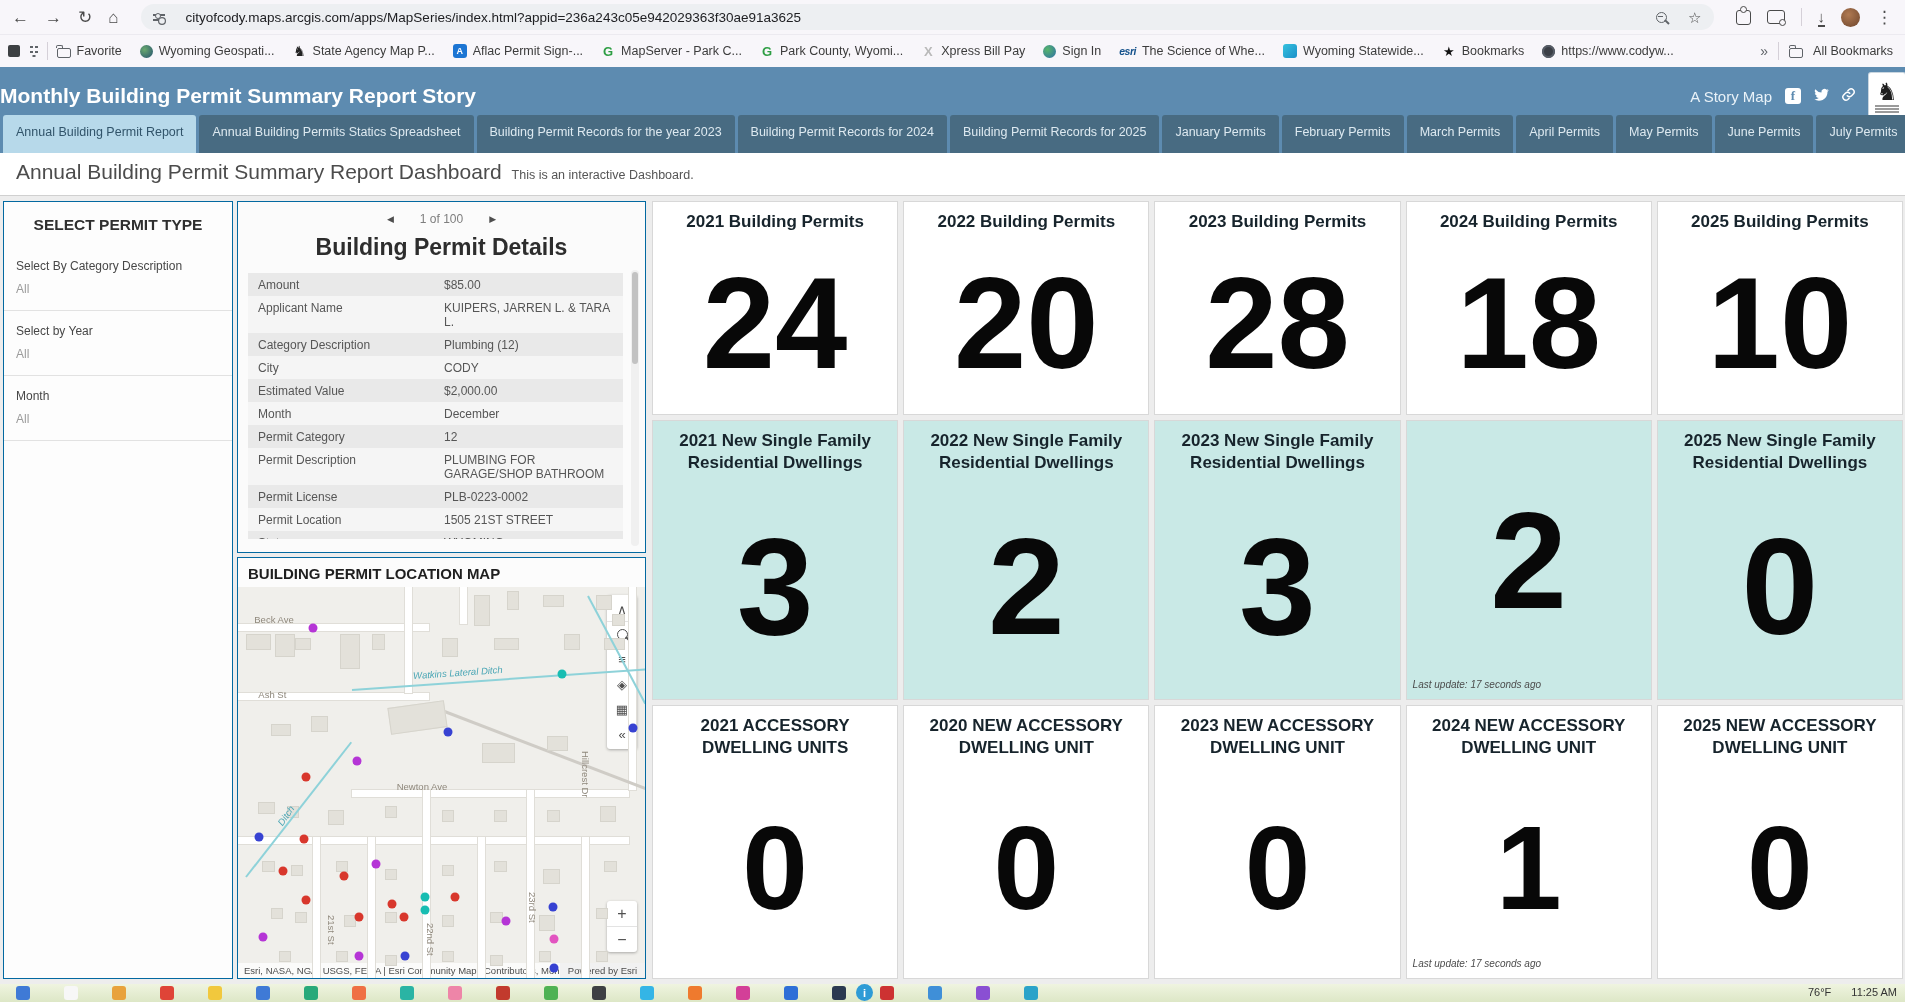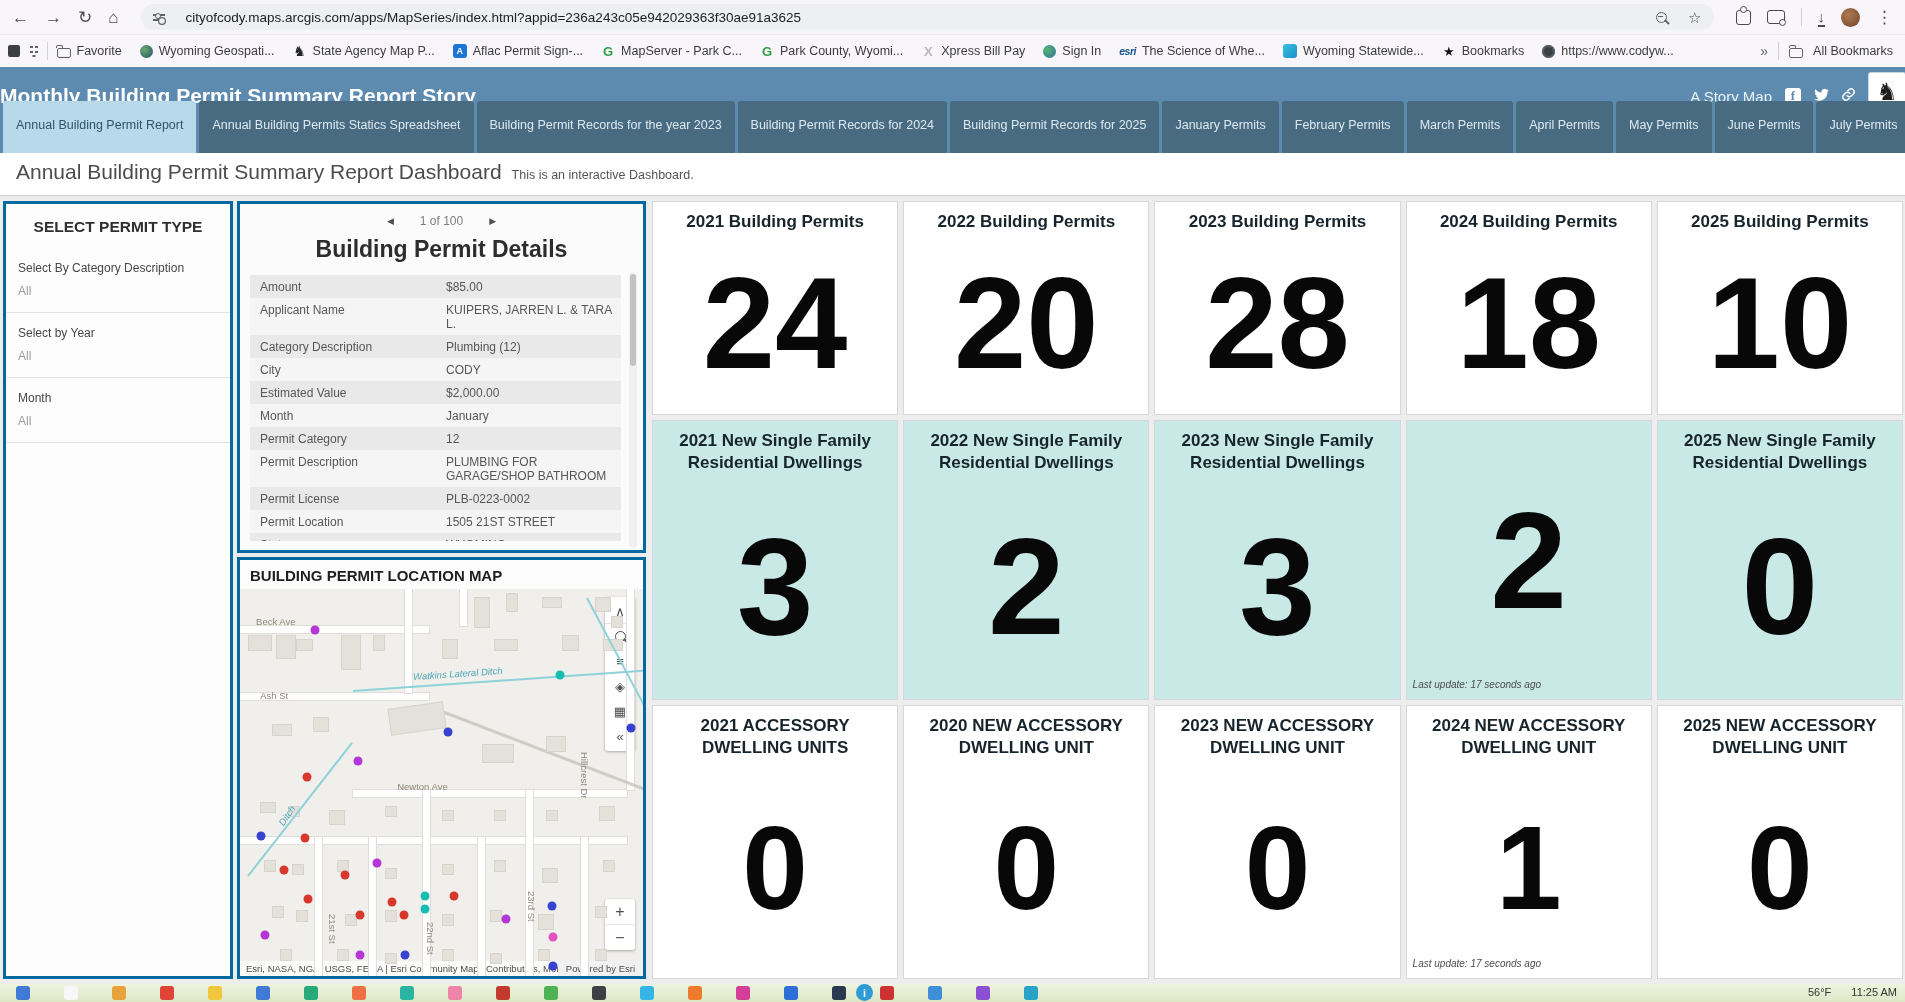--- a/index.html
+++ b/index.html
@@ -47,29 +47,29 @@
   #appheader{height:58px;background:#5d8bb0;display:flex;align-items:center;padding:0 0;box-sizing:border-box;}
   #app-title{flex:1;color:#fff;font-size:21px;font-weight:bold;}
   #storymap-label{color:#e9f2f8;font-size:15px;margin-right:13px;}
   .hdr-icons{display:flex;align-items:center;gap:12px;}
   .fb{width:16px;height:16px;background:#fff;border-radius:3px;color:#5d8bb0;font-weight:bold;font-family:"Liberation Serif",serif;display:flex;align-items:center;justify-content:center;font-size:13px;}
   .logo{width:36px;height:46px;background:#fff;border-radius:2px;display:flex;flex-direction:column;align-items:center;justify-content:center;margin-left:13px;box-shadow:0 0 0 1px #c9d6e0;}
   .logo-horse{font-size:24px;line-height:1;color:#1d1d1d;}
   .logo-bar{width:24px;height:1.5px;background:#9a9a9a;margin-top:1.5px;}
   
   #tabbar{height:28px;background:#5d8bb0;display:flex;align-items:flex-end;padding:0 3px;gap:3px;box-sizing:border-box;}
-  .tab{background:#486b82;color:#dde9f0;font-size:12.5px;padding:11px 13px;height:30px;line-height:26px;border-radius:3px 3px 0 0;white-space:nowrap;}
+  .tab{background:#486b82;color:#dde9f0;font-size:12.5px;padding:4px 13px;height:30px;line-height:26px;border-radius:3px 3px 0 0;white-space:nowrap;}
   .tab.active{background:#b7d9ea;color:#31546a;}
   
   #titlebar{height:43px;background:#fff;border-bottom:1px solid #d0d0d0;display:flex;align-items:baseline;padding:7px 16px 0;box-sizing:border-box;}
   #dash-title{font-size:21px;color:#4c4c4c;}
   #dash-subtitle{font-size:12.5px;color:#555;margin-left:10px;}
   
   #content{position:relative;height:788px;background:#ededed;}
-  .panel{position:absolute;background:#fdfdfd;border:3px solid #0369a1;box-sizing:border-box;}
+  .panel{position:absolute;background:#fdfdfd;border:1px solid #0369a1;box-sizing:border-box;}
   #filter-panel{left:3px;top:5px;width:230px;bottom:5px;}
   .panel-title{text-align:center;font-weight:bold;font-size:15.5px;color:#2f2f2f;padding:14px 0 12px;}
   .fgroup{padding:13px 12px 14px;border-bottom:1px solid #e2e2e2;}
   .flabel{font-size:12px;color:#474747;margin-bottom:9px;}
   .fvalue{font-size:12px;color:#9b9b9b;}
   #details-panel{left:237px;top:5px;width:409px;height:352px;background:#fbfbfb;overflow:hidden;}
   .pager{display:flex;justify-content:center;align-items:center;gap:26px;padding-top:10px;font-size:12px;color:#7e7e7e;}
   .pager .arrow{color:#4e4e4e;font-size:9px;}
   .details-title{text-align:center;font-size:23px;font-weight:bold;color:#2d2d2d;margin:8px 0 12px;}
   #details-table{position:relative;margin:0 22px 0 10px;height:266px;overflow:hidden;}
@@ -290,21 +290,21 @@
         <div class="trow">
           <div class="tlabel">City</div>
           <div class="tvalue">CODY</div>
         </div>
         <div class="trow">
           <div class="tlabel">Estimated Value</div>
           <div class="tvalue">$2,000.00</div>
         </div>
         <div class="trow">
           <div class="tlabel">Month</div>
-          <div class="tvalue">January</div>
+          <div class="tvalue">December</div>
         </div>
         <div class="trow">
           <div class="tlabel">Permit Category</div>
           <div class="tvalue">12</div>
         </div>
         <div class="trow">
           <div class="tlabel">Permit Description</div>
           <div class="tvalue">PLUMBING FOR GARAGE/SHOP BATHROOM</div>
         </div>
         <div class="trow">
@@ -539,16 +539,16 @@
       <span class="ticon" style="background: rgb(211, 63, 152);"></span>
       <span class="ticon" style="background: rgb(46, 111, 215);"></span>
       <span class="ticon" style="background: rgb(43, 57, 80);"></span>
       <span class="ticon" style="background: rgb(205, 50, 50);"></span>
       <span class="ticon" style="background: rgb(63, 143, 216);"></span>
       <span class="ticon" style="background: rgb(138, 79, 211);"></span>
       <span class="ticon" style="background: rgb(42, 163, 201);"></span>
     </span>
   <span class="info-float">i</span>
   <span class="tb-right">
-    <span>56°F</span>
+    <span>76°F</span>
     <span>11:25 AM</span>
   </span>
 </div>
 
 </body></html>

